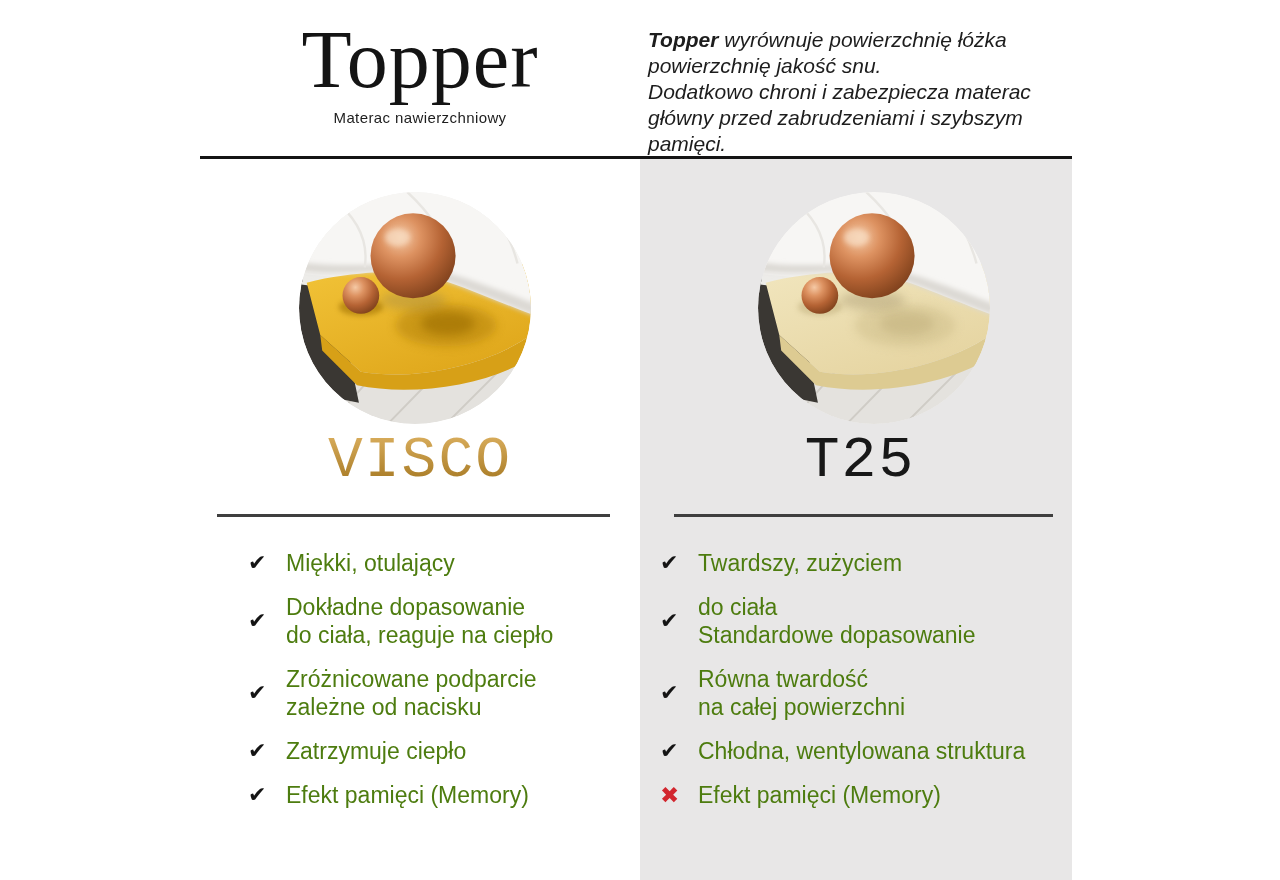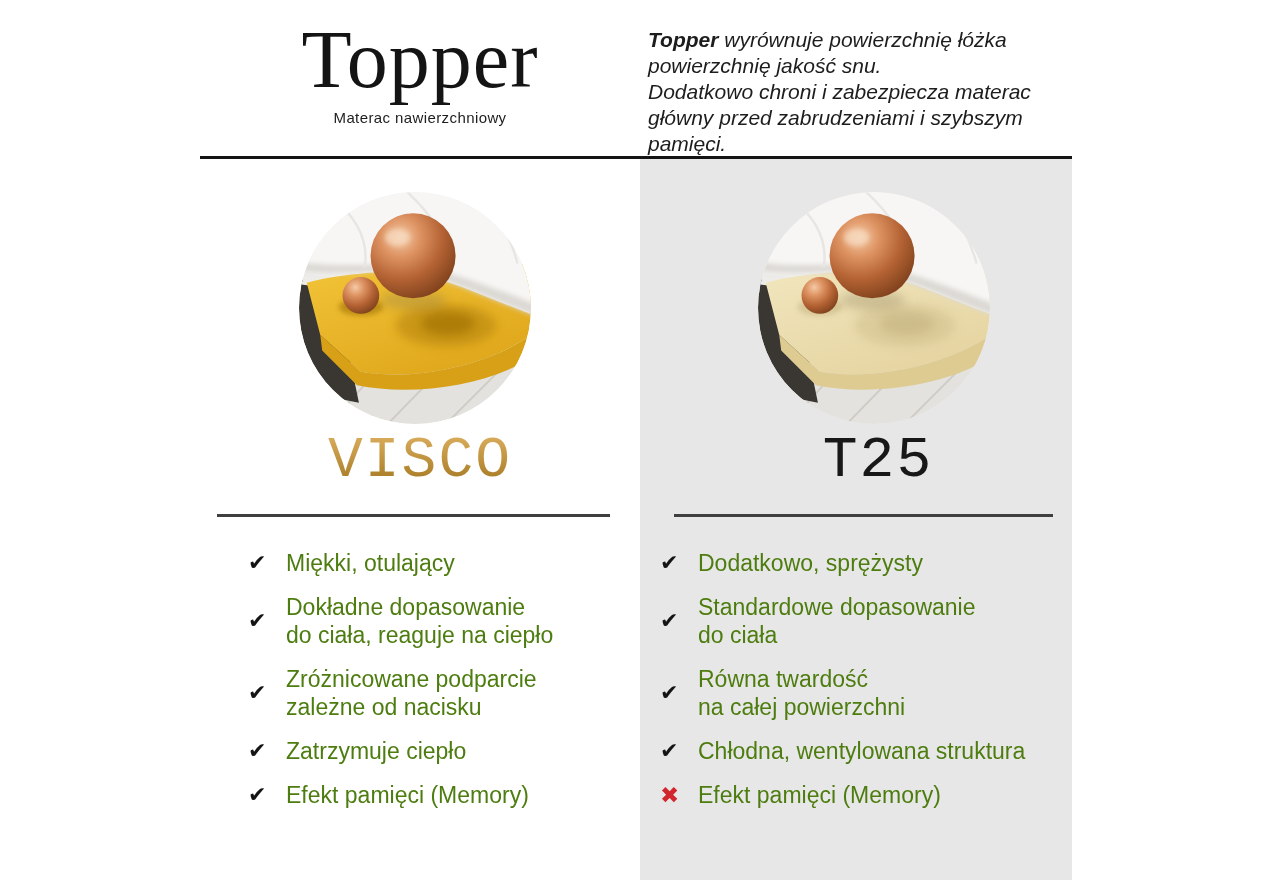--- a/index.html
+++ b/index.html
@@ -20,21 +20,21 @@
 
   .photo-circle{position:absolute;width:232px;height:232px;border-radius:50%;overflow:hidden;}
   [data-name="product-image-visco"]{left:299px;top:192px;}
   [data-name="product-image-t25"]{left:758px;top:192px;}
   .photo-circle svg{display:block;width:100%;height:100%;}
 
   .col-heading{position:absolute;top:432px;width:440px;margin:0;text-align:center;
                font-family:Liberation Mono, monospace;font-weight:500;font-size:58px;line-height:1;letter-spacing:2px;}
   .col-heading.gold{left:200px;background:linear-gradient(180deg,var(--gold-from,#d9ad5c) 5%,var(--gold-to,#a2751f) 95%);
                -webkit-background-clip:text;background-clip:text;color:transparent;}
-  .col-heading.dark{left:640px;color:#181818;padding-left:18px;}
+  .col-heading.dark{left:640px;color:#181818;}
 
   .rule{position:absolute;top:514px;height:3px;background:var(--underline,#3f3f3f);}
   [data-name="visco-underline"]{left:217px;width:393px;}
   [data-name="t25-underline"]{left:674px;width:379px;}
 
   .features{position:absolute;top:549px;}
   [data-name="feature-list-visco"]{left:248px;width:392px;}
   [data-name="feature-list-t25"]{left:660px;width:424px;}
   .feature-row{display:flex;align-items:center;margin-bottom:16px;}
   .feature-row:last-child{margin-top:5px;}
@@ -193,28 +193,28 @@
         <span class="feat-icon" data-name="check-icon">✔</span>
         <div class="feat-text" data-name="feature-text">
           <div>Efekt pamięci (Memory)</div>
         </div>
       </div>
     </div>
   <div class="features" data-name="feature-list-t25">
       <div class="feature-row" data-name="feature-row">
         <span class="feat-icon" data-name="check-icon">✔</span>
         <div class="feat-text" data-name="feature-text">
-          <div>Dodatkowo, sprężysty</div>
-        </div>
-      </div>
-      <div class="feature-row" data-name="feature-row">
-        <span class="feat-icon" data-name="check-icon">✔</span>
-        <div class="feat-text" data-name="feature-text">
+          <div>Twardszy, zużyciem</div>
+        </div>
+      </div>
+      <div class="feature-row" data-name="feature-row">
+        <span class="feat-icon" data-name="check-icon">✔</span>
+        <div class="feat-text" data-name="feature-text">
+          <div>do ciała</div>
           <div>Standardowe dopasowanie</div>
-          <div>do ciała</div>
         </div>
       </div>
       <div class="feature-row" data-name="feature-row">
         <span class="feat-icon" data-name="check-icon">✔</span>
         <div class="feat-text" data-name="feature-text">
           <div>Równa twardość</div>
           <div>na całej powierzchni</div>
         </div>
       </div>
       <div class="feature-row" data-name="feature-row">

